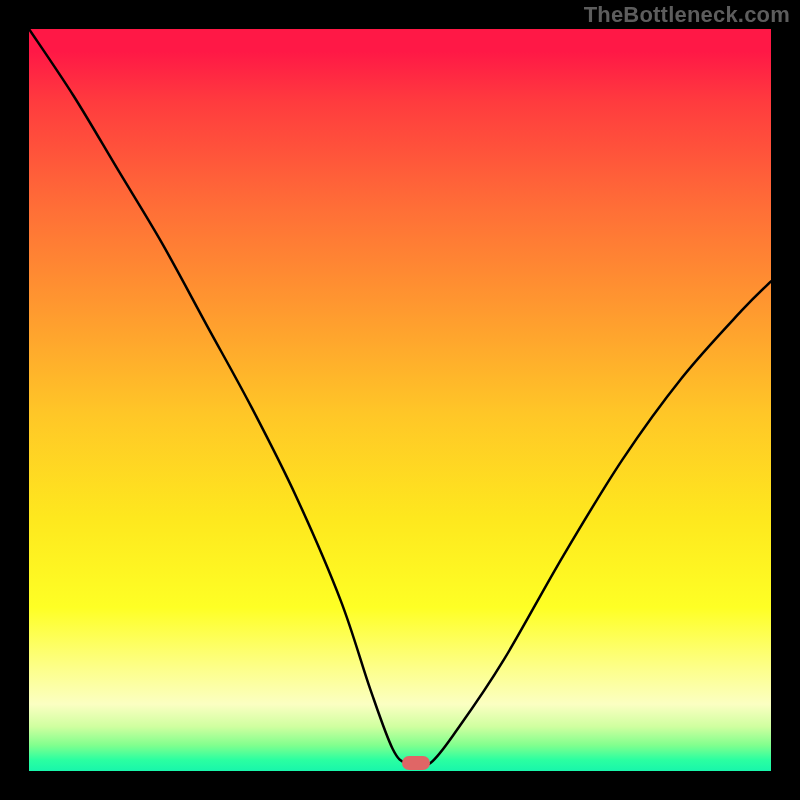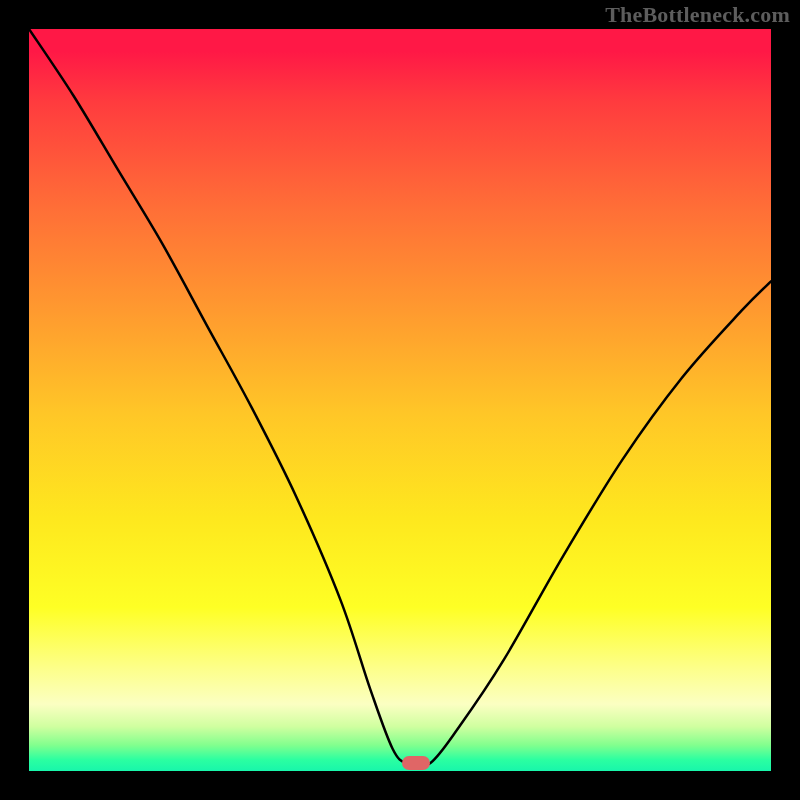--- a/index.html
+++ b/index.html
@@ -12,21 +12,21 @@
   }
   .container {
     position: relative;
     width: 800px;
     height: 800px;
   }
   .watermark {
     position: absolute;
     top: 2px;
     right: 10px;
-    font-family: Liberation Serif, serif;
+    font-family: Liberation Sans, sans-serif;
     font-size: 22px;
     font-weight: 600;
     color: #5d5d5d;
     letter-spacing: 0.2px;
     z-index: 10;
   }
   .plot-area {
     position: absolute;
     left: 29px;
     top: 29px;

